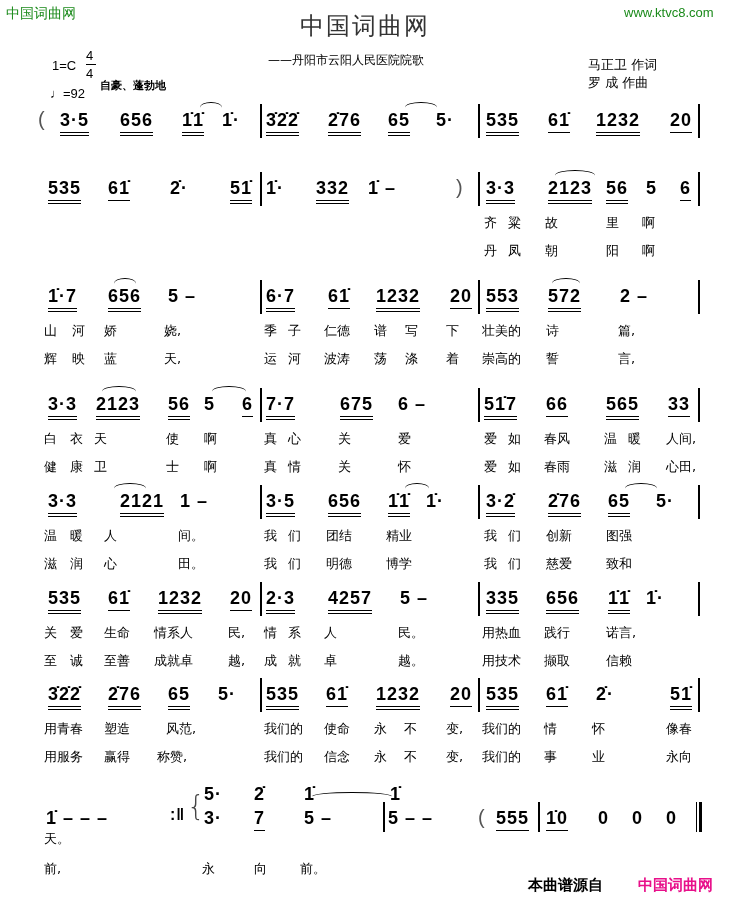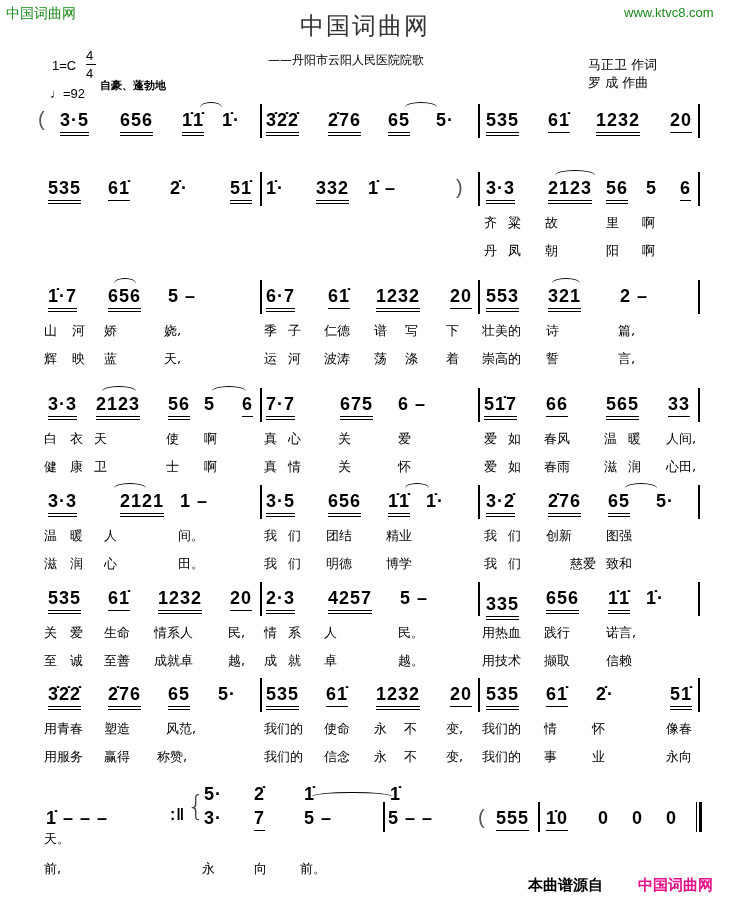--- a/index.html
+++ b/index.html
@@ -98,21 +98,21 @@
   <span class="note ul2" style="left:108px;top:6px">656</span>
   <span class="slur" style="left:114px;top:-2px;width:22px"></span>
   <span class="note" style="left:168px;top:6px">5 –</span>
   <span class="bar" style="left:260px;top:0px"></span>
   <span class="note ul2" style="left:266px;top:6px">6·7</span>
   <span class="note ul1" style="left:328px;top:6px">61̇</span>
   <span class="note ul2" style="left:376px;top:6px">1232</span>
   <span class="note ul1" style="left:450px;top:6px">20</span>
   <span class="bar" style="left:478px;top:0px"></span>
   <span class="note ul2" style="left:486px;top:6px">553</span>
-  <span class="note ul2" style="left:548px;top:6px">321</span>
+  <span class="note ul2" style="left:548px;top:6px">572</span>
   <span class="slur" style="left:552px;top:-2px;width:28px"></span>
   <span class="note" style="left:620px;top:6px">2 –</span>
   <span class="bar" style="left:698px;top:0px"></span>
   <span class="lyr" style="left:44px;top:42px">山</span>
   <span class="lyr" style="left:72px;top:42px">河</span>
   <span class="lyr" style="left:104px;top:42px">娇</span>
   <span class="lyr" style="left:164px;top:42px">娆,</span>
   <span class="lyr" style="left:264px;top:42px">季</span>
   <span class="lyr" style="left:288px;top:42px">子</span>
   <span class="lyr" style="left:324px;top:42px">仁德</span>
@@ -220,35 +220,35 @@
   <span class="lyr" style="left:44px;top:70px">滋</span>
   <span class="lyr" style="left:70px;top:70px">润</span>
   <span class="lyr" style="left:104px;top:70px">心</span>
   <span class="lyr" style="left:178px;top:70px">田。</span>
   <span class="lyr" style="left:264px;top:70px">我</span>
   <span class="lyr" style="left:288px;top:70px">们</span>
   <span class="lyr" style="left:326px;top:70px">明德</span>
   <span class="lyr" style="left:386px;top:70px">博学</span>
   <span class="lyr" style="left:484px;top:70px">我</span>
   <span class="lyr" style="left:508px;top:70px">们</span>
-  <span class="lyr" style="left:570px;top:70px">慈爱</span>
+  <span class="lyr" style="left:546px;top:70px">慈爱</span>
   <span class="lyr" style="left:606px;top:70px">致和</span>
 </div>
 
 <div class="staff" style="top:582px;height:92px">
   <span class="note ul2" style="left:48px;top:6px">535</span>
   <span class="note ul1" style="left:108px;top:6px">61̇</span>
   <span class="note ul2" style="left:158px;top:6px">1232</span>
   <span class="note ul1" style="left:230px;top:6px">20</span>
   <span class="bar" style="left:260px;top:0px"></span>
   <span class="note ul2" style="left:266px;top:6px">2·3</span>
   <span class="note ul2" style="left:328px;top:6px">4257</span>
   <span class="note" style="left:400px;top:6px">5 –</span>
   <span class="bar" style="left:478px;top:0px"></span>
-  <span class="note ul2" style="left:486px;top:12px">335</span>
+  <span class="note ul2" style="left:486px;top:6px">335</span>
   <span class="note ul2" style="left:546px;top:6px">656</span>
   <span class="note ul2" style="left:608px;top:6px">1̇1̇</span>
   <span class="note" style="left:646px;top:6px">1̇·</span>
   <span class="bar" style="left:698px;top:0px"></span>
   <span class="lyr" style="left:44px;top:42px">关</span>
   <span class="lyr" style="left:70px;top:42px">爱</span>
   <span class="lyr" style="left:104px;top:42px">生命</span>
   <span class="lyr" style="left:154px;top:42px">情系人</span>
   <span class="lyr" style="left:228px;top:42px">民,</span>
   <span class="lyr" style="left:264px;top:42px">情</span>

